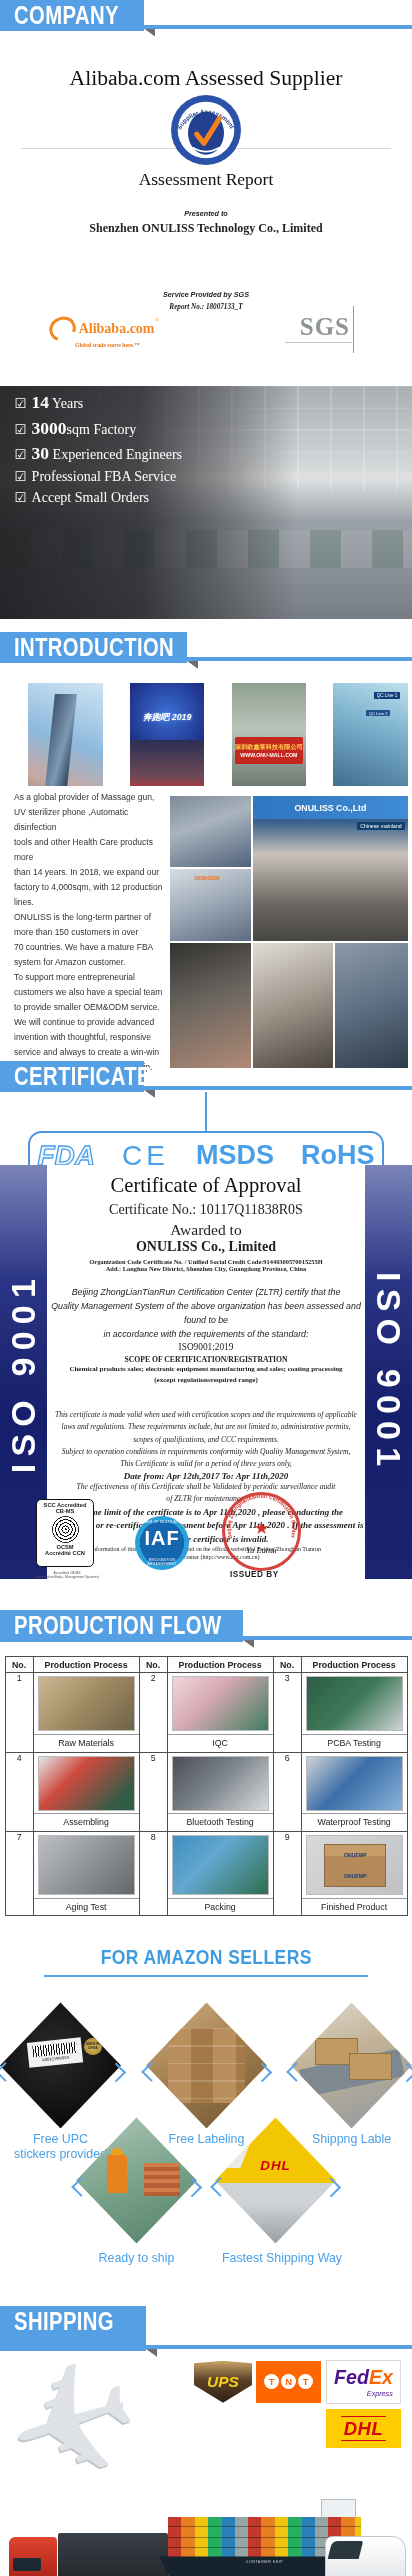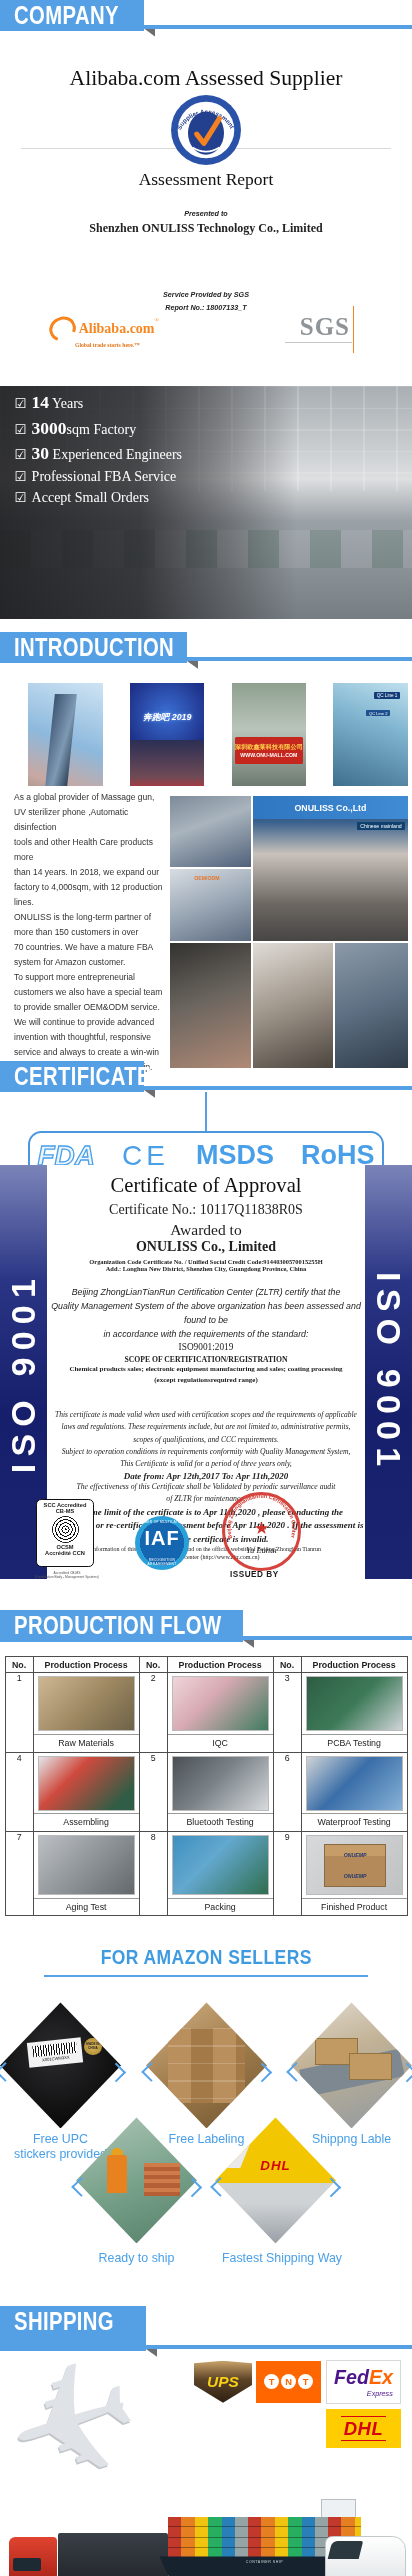--- a/index.html
+++ b/index.html
@@ -254,21 +254,21 @@
         </text>
         <ellipse cx="70" cy="76" rx="35" ry="42" fill="#23408e"></ellipse>
         <polyline points="52,78 66,96 96,48" fill="none" stroke="#f58220" stroke-width="10" stroke-linecap="round" stroke-linejoin="round"></polyline>
         <path d="M44,104 Q70,120 96,104" stroke="#fff" stroke-width="3" fill="none"></path>
       </svg>
     </div>
     <div class="as-report">Assessment Report</div>
     <div class="as-presented" style="font-family:'Liberation Sans',sans-serif">Presented to</div>
     <div class="as-company">Shenzhen ONULISS Technology Co., Limited</div>
     <div class="as-service" style="font-family:'Liberation Sans',sans-serif">Service Provided by SGS</div>
-    <div class="as-reportno" style="font-family:Liberation Sans, sans-serif">Report No.: 18007133_T</div>
+    <div class="as-reportno" style="font-family:Liberation Serif, serif">Report No.: 18007133_T</div>
     <div class="ali-logo">
       <span class="ali-swirl"></span><span class="ali-text">Alibaba.com</span><span class="ali-reg">®</span>
       <div class="ali-tag">Global trade starts here.™</div>
     </div>
     <div class="sgs-logo">
       <span>SGS</span>
       <span class="vbar"></span>
       <span class="hbar"></span>
     </div>
   </div>

